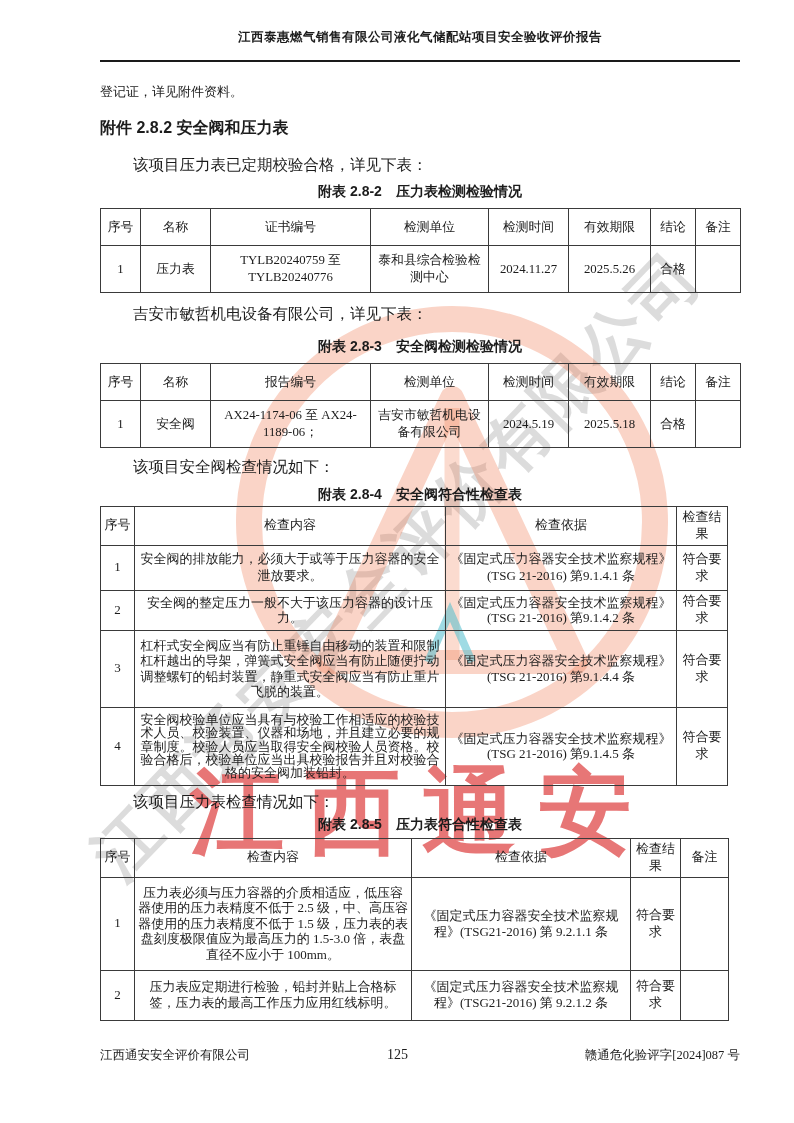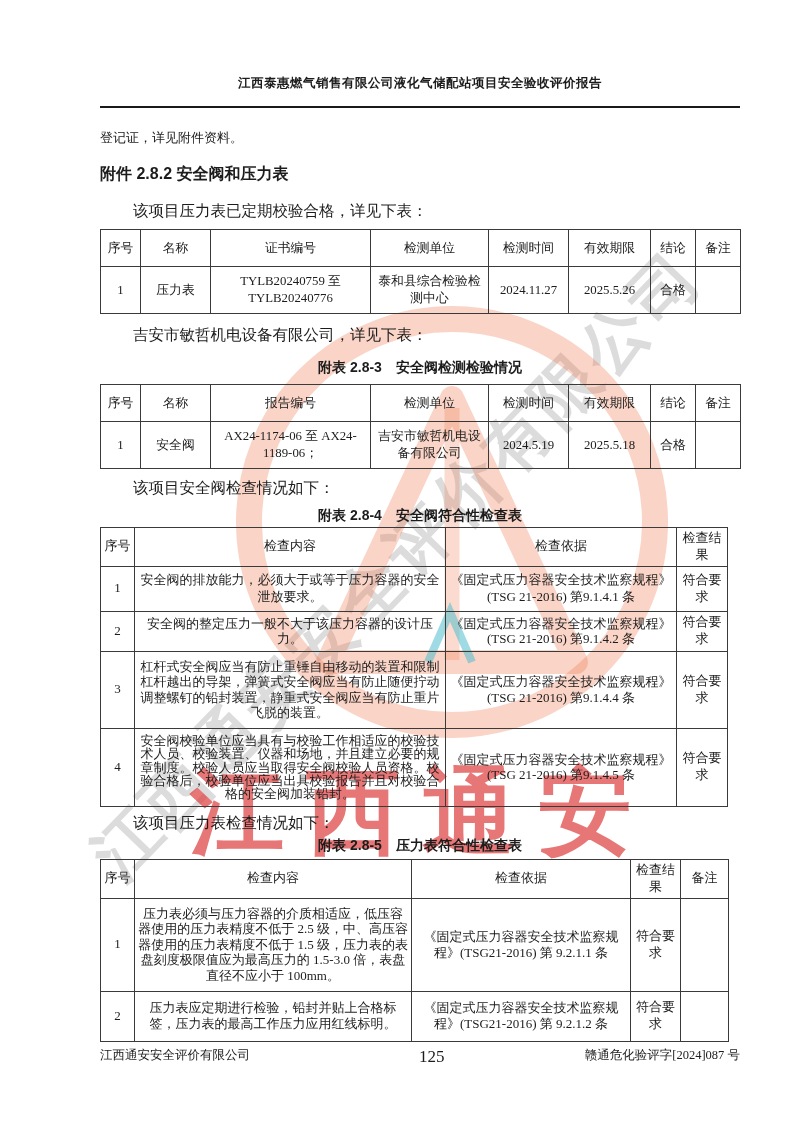--- a/index.html
+++ b/index.html
@@ -24,21 +24,21 @@
   .wm-stamp {
     position:absolute; left:190px; top:765px;
     font-family:"Liberation Sans","DejaVu Sans",sans-serif;
     font-weight:bold; font-size:94px; line-height:1;
     letter-spacing:22px; white-space:nowrap;
     color:rgba(221,60,60,0.70);
   }
   
   .content { position:absolute; left:100px; width:640px; top:0; z-index:1; }
   .doc-header {
-    padding-top:76px; text-align:center;
+    padding-top:30px; text-align:center;
     font-size:12.5px; font-weight:bold; letter-spacing:0.5px; line-height:1.2;
   }
   .rule { margin-top:15px; border-bottom:2.5px solid #1a1a1a; }
   .p-intro { margin-top:21px; font-size:13px; }
   .h-section {
     margin-top:17px; font-size:16px; font-weight:bold;
     font-family:"Liberation Sans","DejaVu Sans",sans-serif;
   }
   .p-lead { margin-top:16px; padding-left:33px; font-size:15.5px; }
   .tbl-title {
@@ -64,21 +64,21 @@
   tr.h77 { height:77px; } tr.h78 { height:78px; } tr.h93 { height:93px; }
   col.w34{width:34px;} col.w40{width:40px;} col.w45{width:45px;} col.w48{width:48px;}
   col.w50{width:50px;} col.w51{width:51px;} col.w70{width:70px;} col.w80{width:80px;}
   col.w82{width:82px;} col.w118{width:118px;} col.w160{width:160px;}
   col.w219{width:219px;} col.w231{width:231px;} col.w277{width:277px;} col.w311{width:311px;}
   .footer {
     position:absolute; left:0; width:640px; top:1047px;
     font-size:12.5px; display:flex; justify-content:space-between;
   }
   .footer .pgnum {
-    position:absolute; left:287px; font-size:17px;margin-left:32px;
+    position:absolute; left:287px; font-size:14px;
   }
   .sp1 { margin-top:11px; } .sp2 { margin-top:13px; }
   .sp3 { margin-top:9px; }  .sp4 { margin-top:8px; }
   .sp5 { margin-top:6px; }  .sp6 { margin-top:3px; }
 </style>
 </head>
 <body>
 
 <div class="page">
 
@@ -97,20 +97,21 @@
 
     <div class="doc-header">江西泰惠燃气销售有限公司液化气储配站项目安全验收评价报告</div>
     <div class="rule"></div>
 
     <p class="p-intro">登记证，详见附件资料。</p>
 
     <div class="h-section">附件 2.8.2 安全阀和压力表</div>
 
     <p class="p-lead">该项目压力表已定期校验合格，详见下表：</p>
 
+    <div class="tbl-title mt-t1"><span class="tt-label">附表 2.8-2</span><span>压力表检测检验情况</span></div>
 
     <table class="tbl-a">
       <colgroup>
           <col class="w40">
           <col class="w70">
           <col class="w160">
           <col class="w118">
           <col class="w80">
           <col class="w82">
           <col class="w45">

